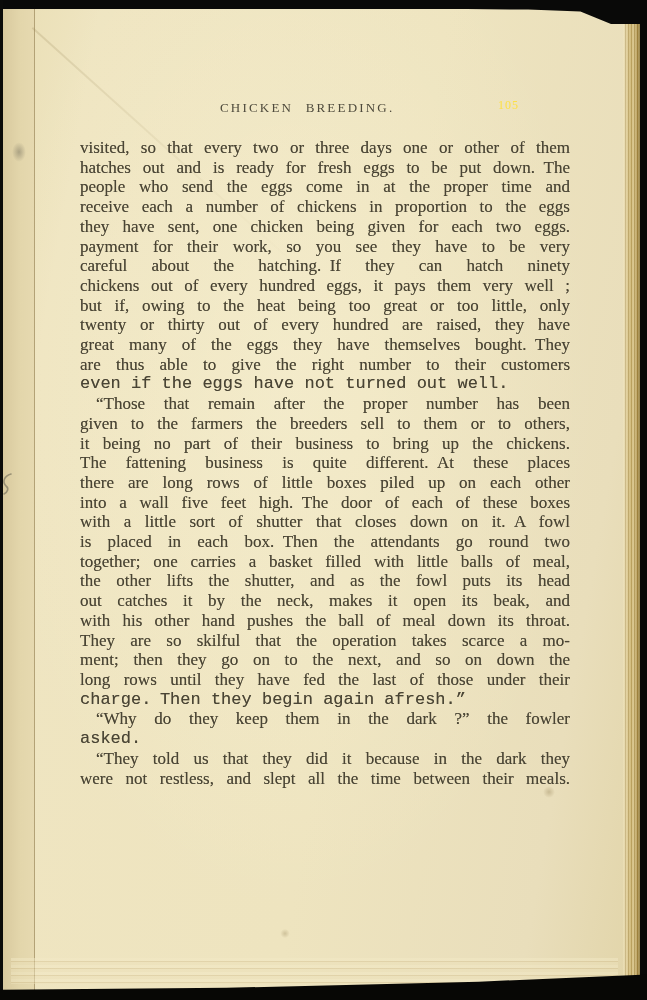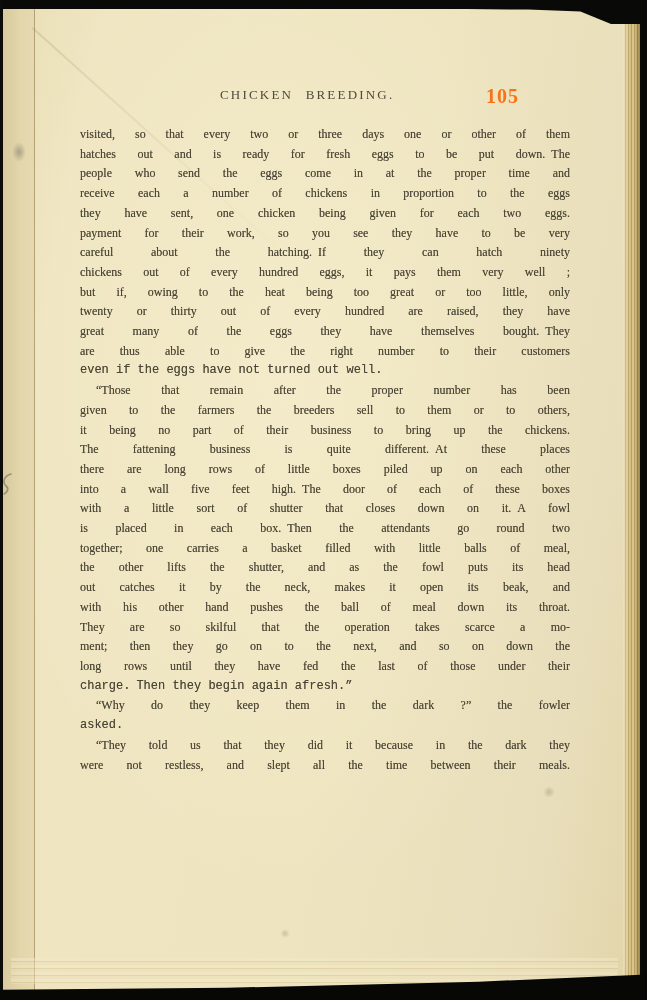--- a/index.html
+++ b/index.html
@@ -62,33 +62,33 @@
     background: radial-gradient(circle, rgba(140,120,75,0.35), rgba(140,120,75,0) 70%); }
   .smudge-3 { position: absolute; left: 280px; top: 929px; width: 10px; height: 9px; border-radius: 50%;
     background: radial-gradient(circle, rgba(150,132,88,0.35), rgba(150,132,88,0) 70%); }
   .pen-mark { position: absolute; left: 1px; top: 472px; width: 14px; height: 24px; }
 
   
   .content {
     position: absolute; left: 80px; top: 86px; width: 490px;
     color: var(--ink, #494434);
   }
-  .header-row { position: relative; height: 18px; font-size: 13px; }
+  .header-row { position: relative; height: 18px; font-size: 13px; margin-top: 13px; }
   .header-title {
     position: absolute; left: 140px; top: 1px;
     letter-spacing: 2.2px; word-spacing: 7px;
     color: #4e4a3c; white-space: nowrap;
   }
   .page-number {
     position: absolute; right: 51px; top: -1px;
-    font-size: 20px; color: #f97316; letter-spacing: 1px; font-weight: bold;
+    font-size: 12px; color: #fde047; letter-spacing: 1px;
   }
   .text-block {
     margin-top: 21px;
-    font-size: 12px; line-height: 19.7px;
+    font-size: 17px; line-height: 19.7px;
     text-shadow: 0 0 0.5px rgba(70,64,48,0.55);
   }
   .para { margin: 0; }
   .para.indent .line:first-child { text-indent: 16px; }
   .line { text-align: justify; text-align-last: justify; }
   .line.lastline { text-align-last: left; font-family: Liberation Mono, monospace; }
 </style>
 </head>
 <body>
 

